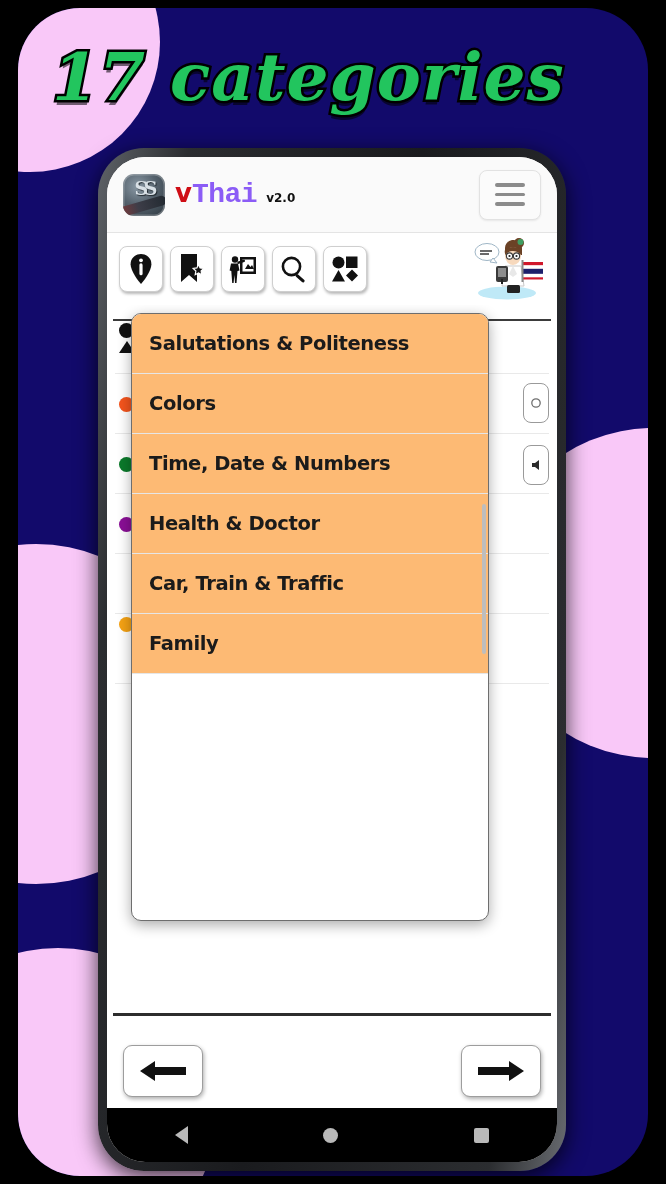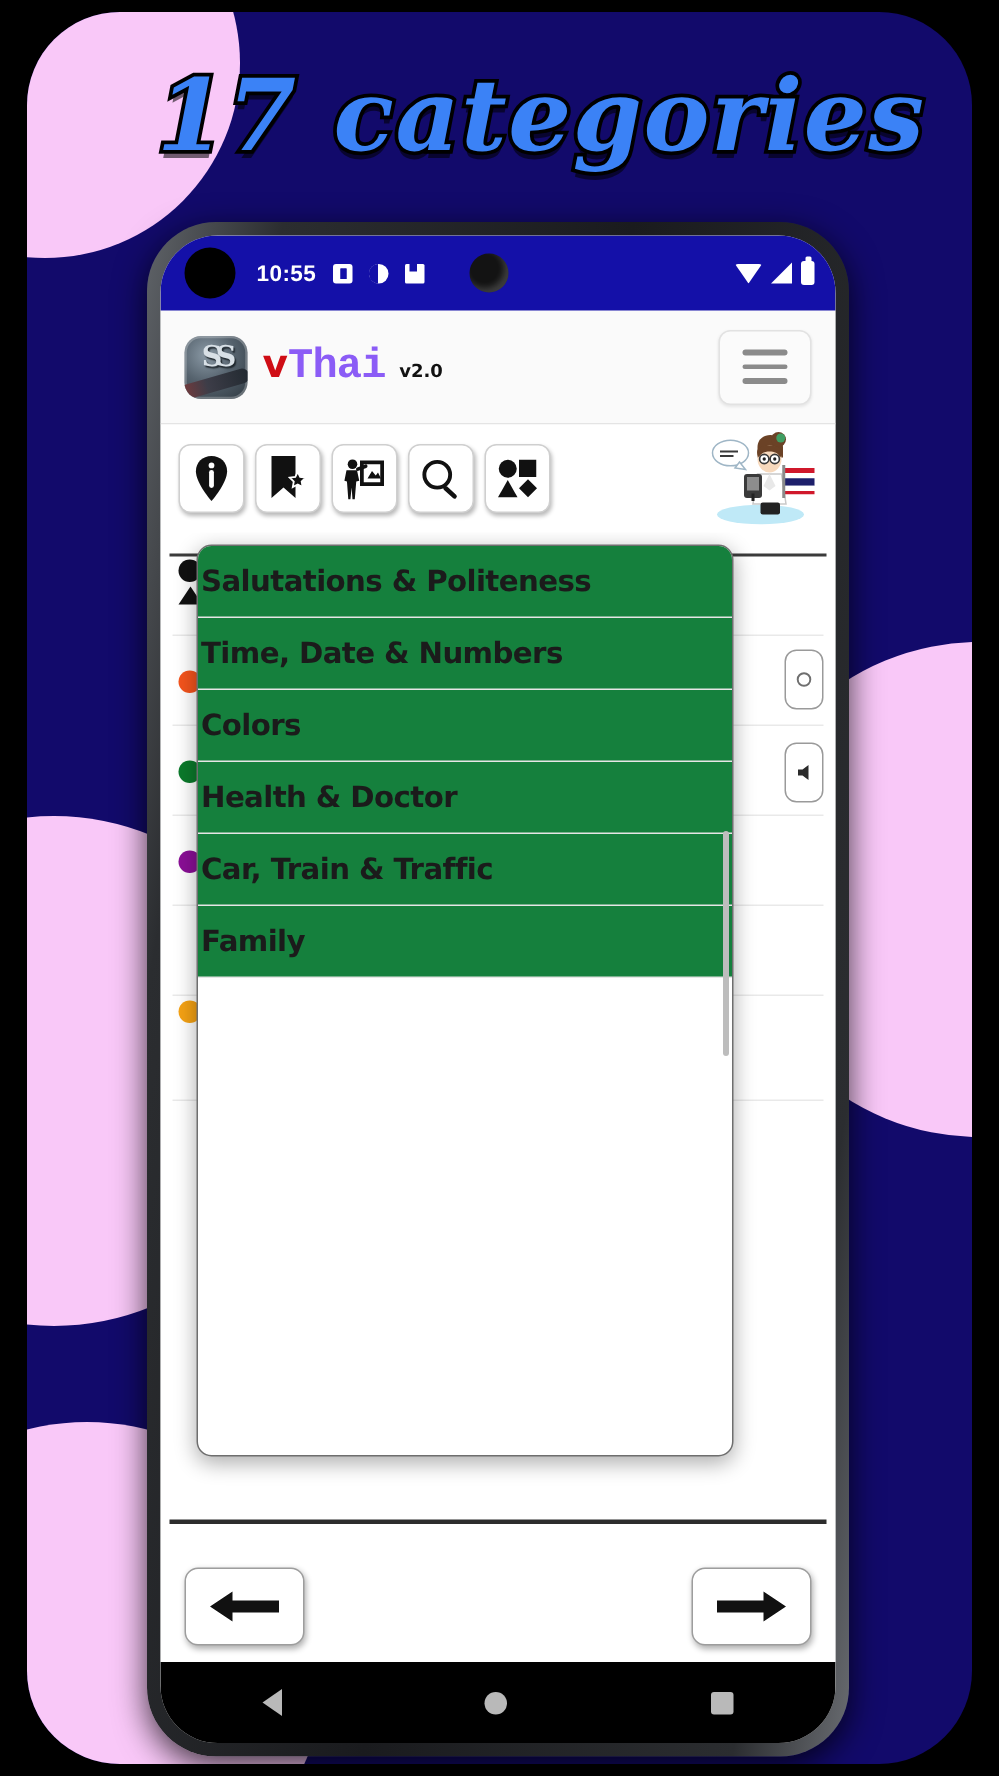--- a/index.html
+++ b/index.html
@@ -31,27 +31,27 @@
   #blob-topleft   { left: -118px; top: -96px;  width: 260px; height: 260px; }
   #blob-left      { left: -152px; top: 536px;  width: 340px; height: 340px; }
   #blob-right     { left: 470px;  top: 420px;  width: 330px; height: 330px; }
   #blob-bottom    { left: -120px; top: 940px;  width: 320px; height: 320px; }
 
   
   #headline {
     position: absolute;
     left: 0; top: 38px;
     width: 617px;
-    text-align: right;
+    text-align: center;
     font-family: "DejaVu Serif", serif;
     font-weight: bold;
     font-style: italic;
     font-size: 66px;
     letter-spacing: 1px;
-    color: #3b82f6;
+    color: #22c55e;
     -webkit-text-stroke: 5px #000000;
     paint-order: stroke fill;
     text-shadow: 0 5px 0 rgba(0,0,0,0.55);
     white-space: nowrap;
   }
 
   
   #phone {
     position: absolute;
     left: 98px; top: 148px;
@@ -310,31 +310,31 @@
     left: 24px; top: 8px;
     width: 358px;
     height: 608px;
     background: #ffffff;
     border: 1.5px solid #6e6e6e;
     border-radius: 10px;
     box-shadow: 0 4px 14px rgba(0,0,0,0.33);
     overflow: hidden;
   }
   .dd-item {
-    height: 48px;
-    display: flex;
-    align-items: center;
-    padding-left: 2px;
+    height: 60px;
+    display: flex;
+    align-items: center;
+    padding-left: 17px;
     border-bottom: 1px solid #e6e6e6;
     font-family: "DejaVu Sans", sans-serif;
     font-weight: bold;
     font-size: 19.5px;
     color: #1b1b1b;
     letter-spacing: -0.4px;
-    background: #15803d;
+    background: #fdba74;
     white-space: nowrap;
   }
   .dd-item:last-child { border-bottom: none; }
   #dd-scrollbar {
     position: absolute;
     right: 2.5px;
     top: 190px;
     width: 4px;
     height: 150px;
     background: #bdbdbd;
@@ -395,33 +395,20 @@
     <div class="blob" id="blob-left"></div>
     <div class="blob" id="blob-right"></div>
     <div class="blob" id="blob-bottom"></div>
   </div>
 
   <div id="headline">17 categories</div>
 
   <div id="phone">
     <div id="phone-screen">
 
-      <div id="statusbar">
-        <div id="camera-hole"></div>
-        <div id="status-time">10:55</div>
-        <div class="status-note" id="note-warn"></div>
-        <div class="status-note" id="note-pie"></div>
-        <div class="status-note" id="note-save"></div>
-        <div id="lens-dot"></div>
-        <div id="status-right">
-          <div id="icon-wifi"></div>
-          <div id="icon-signal"></div>
-          <div id="icon-battery"></div>
-        </div>
-      </div>
 
       <div id="app-header">
         <div id="app-logo"></div>
         <div id="app-title-wrap">
           <span id="app-title-v">v</span>
           <span id="app-title-name">Thai</span>
           <span id="app-version">v2.0</span>
         </div>
         <div id="menu-button">
           <div class="menu-bar"></div>
@@ -523,22 +510,22 @@
           </div>
           <div class="under-pill" style="top:140px;">
             <svg width="12" height="12" viewBox="0 0 12 12">
                 <path d="M2 4h3l4-3v10L5 8H2z" fill="#2b2b2b"></path>
               </svg>
           </div>
         </div>
 
         <div id="dropdown">
           <div class="dd-item">Salutations &amp; Politeness</div>
+          <div class="dd-item">Colors</div>
           <div class="dd-item">Time, Date &amp; Numbers</div>
-          <div class="dd-item">Colors</div>
           <div class="dd-item">Health &amp; Doctor</div>
           <div class="dd-item">Car, Train &amp; Traffic</div>
           <div class="dd-item">Family</div>
           <div id="dd-scrollbar"></div>
         </div>
 
         <div id="content-rule"></div>
       </div>
 
       <div id="bottom-nav">

